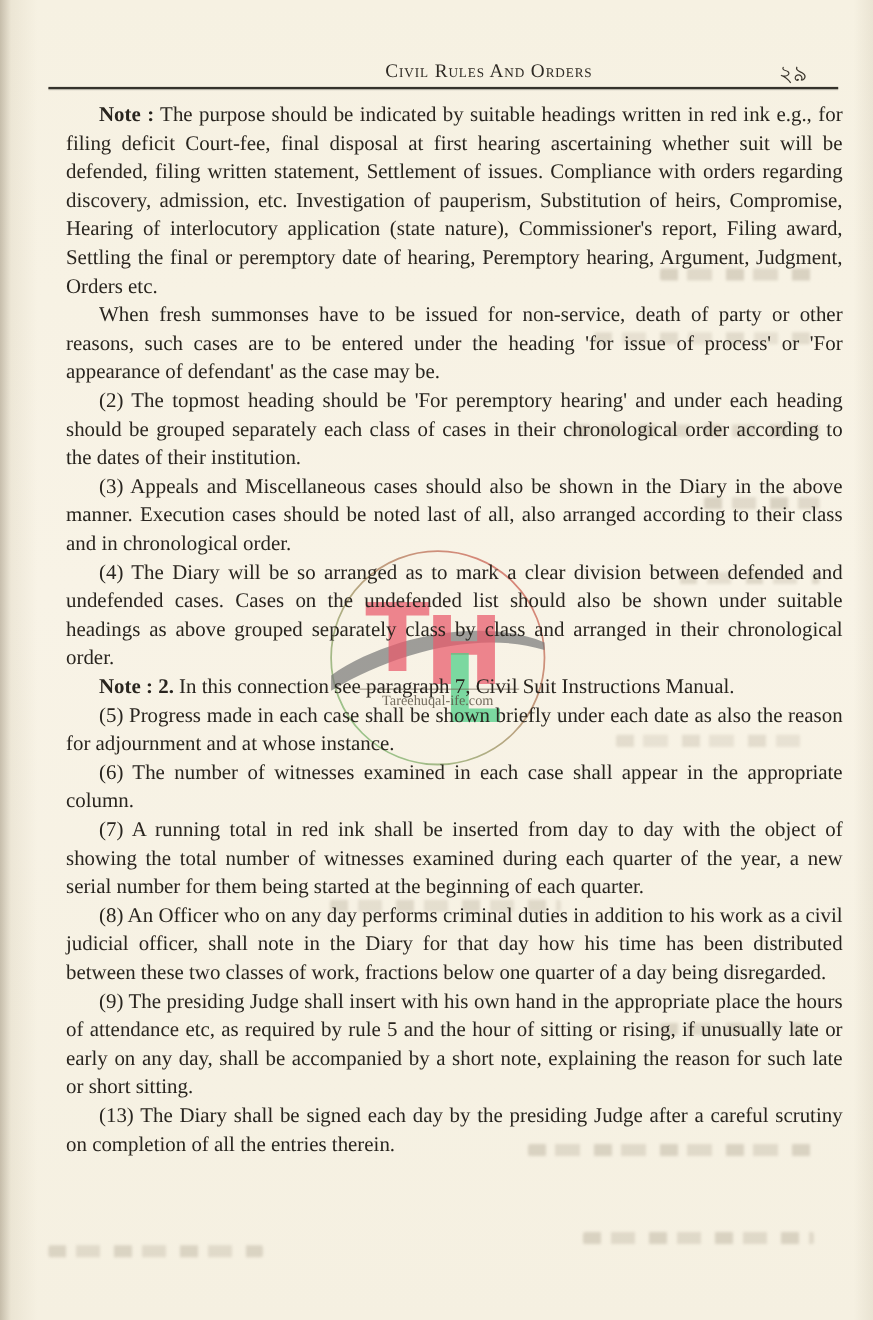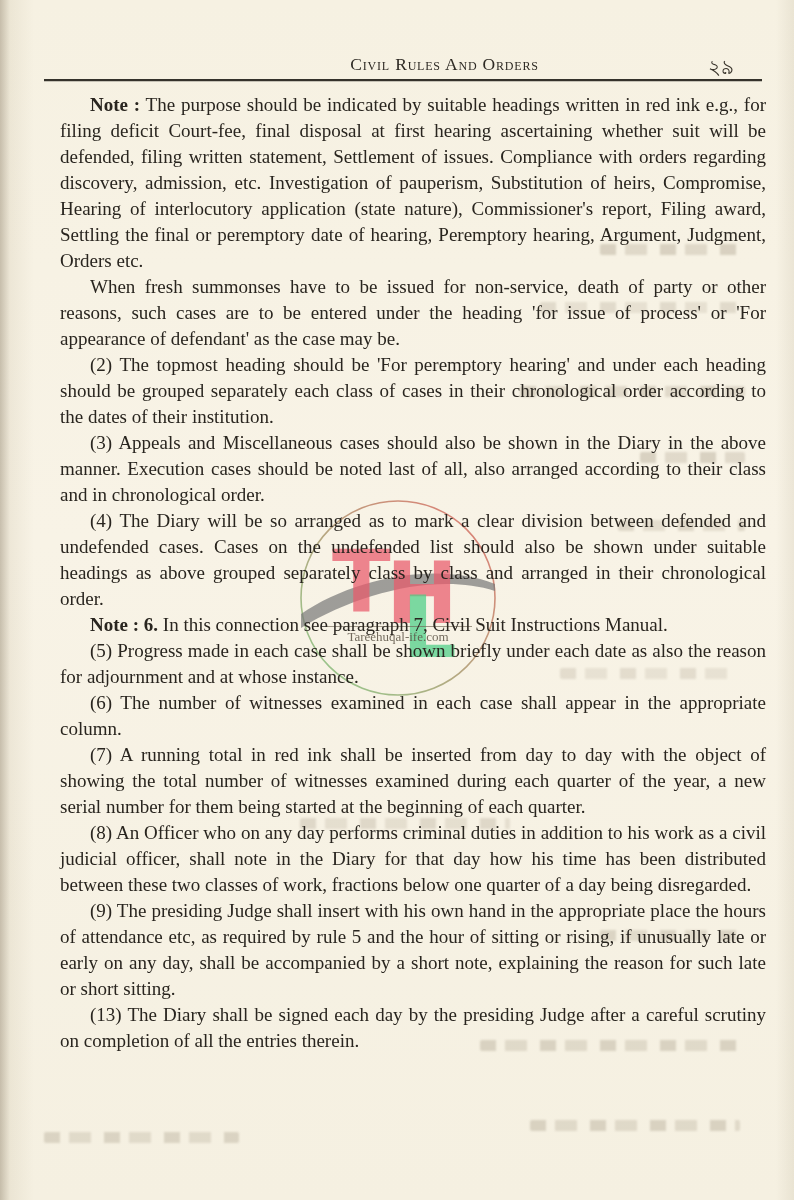--- a/index.html
+++ b/index.html
@@ -113,21 +113,21 @@
     <div class="page-number">২৯</div>
   </div>
   <div class="header-rule"></div>
 
   <div class="body-text">
     <p><span class="lead">Note :</span><span> The purpose should be indicated by suitable headings written in red ink e.g., for filing deficit Court-fee, final disposal at first hearing ascertaining whether suit will be defended, filing written statement, Settlement of issues. Compliance with orders regarding discovery, admission, etc. Investigation of pauperism, Substitution of heirs, Compromise, Hearing of interlocutory application (state nature), Commissioner's report, Filing award, Settling the final or peremptory date of hearing, Peremptory hearing, Argument, Judgment, Orders etc.</span></p>
     <p><span class="lead"></span><span>When fresh summonses have to be issued for non-service, death of party or other reasons, such cases are to be entered under the heading 'for issue of process' or 'For appearance of defendant' as the case may be.</span></p>
     <p><span class="lead"></span><span>(2) The topmost heading should be 'For peremptory hearing' and under each heading should be grouped separately each class of cases in their chronological order according to the dates of their institution.</span></p>
     <p><span class="lead"></span><span>(3) Appeals and Miscellaneous cases should also be shown in the Diary in the above manner. Execution cases should be noted last of all, also arranged according to their class and in chronological order.</span></p>
     <p><span class="lead"></span><span>(4) The Diary will be so arranged as to mark a clear division between defended and undefended cases. Cases on the undefended list should also be shown under suitable headings as above grouped separately class by class and arranged in their chronological order.</span></p>
-    <p><span class="lead">Note : 6.</span><span> In this connection see paragraph 7, Civil Suit Instructions Manual.</span></p>
+    <p><span class="lead">Note : 2.</span><span> In this connection see paragraph 7, Civil Suit Instructions Manual.</span></p>
     <p><span class="lead"></span><span>(5) Progress made in each case shall be shown briefly under each date as also the reason for adjournment and at whose instance.</span></p>
     <p><span class="lead"></span><span>(6) The number of witnesses examined in each case shall appear in the appropriate column.</span></p>
     <p><span class="lead"></span><span>(7) A running total in red ink shall be inserted from day to day with the object of showing the total number of witnesses examined during each quarter of the year, a new serial number for them being started at the beginning of each quarter.</span></p>
     <p><span class="lead"></span><span>(8) An Officer who on any day performs criminal duties in addition to his work as a civil judicial officer, shall note in the Diary for that day how his time has been distributed between these two classes of work, fractions below one quarter of a day being disregarded.</span></p>
     <p><span class="lead"></span><span>(9) The presiding Judge shall insert with his own hand in the appropriate place the hours of attendance etc, as required by rule 5 and the hour of sitting or rising, if unusually late or early on any day, shall be accompanied by a short note, explaining the reason for such late or short sitting.</span></p>
     <p><span class="lead"></span><span>(13) The Diary shall be signed each day by the presiding Judge after a careful scrutiny on completion of all the entries therein.</span></p>
   </div>
 
 </div>
 

